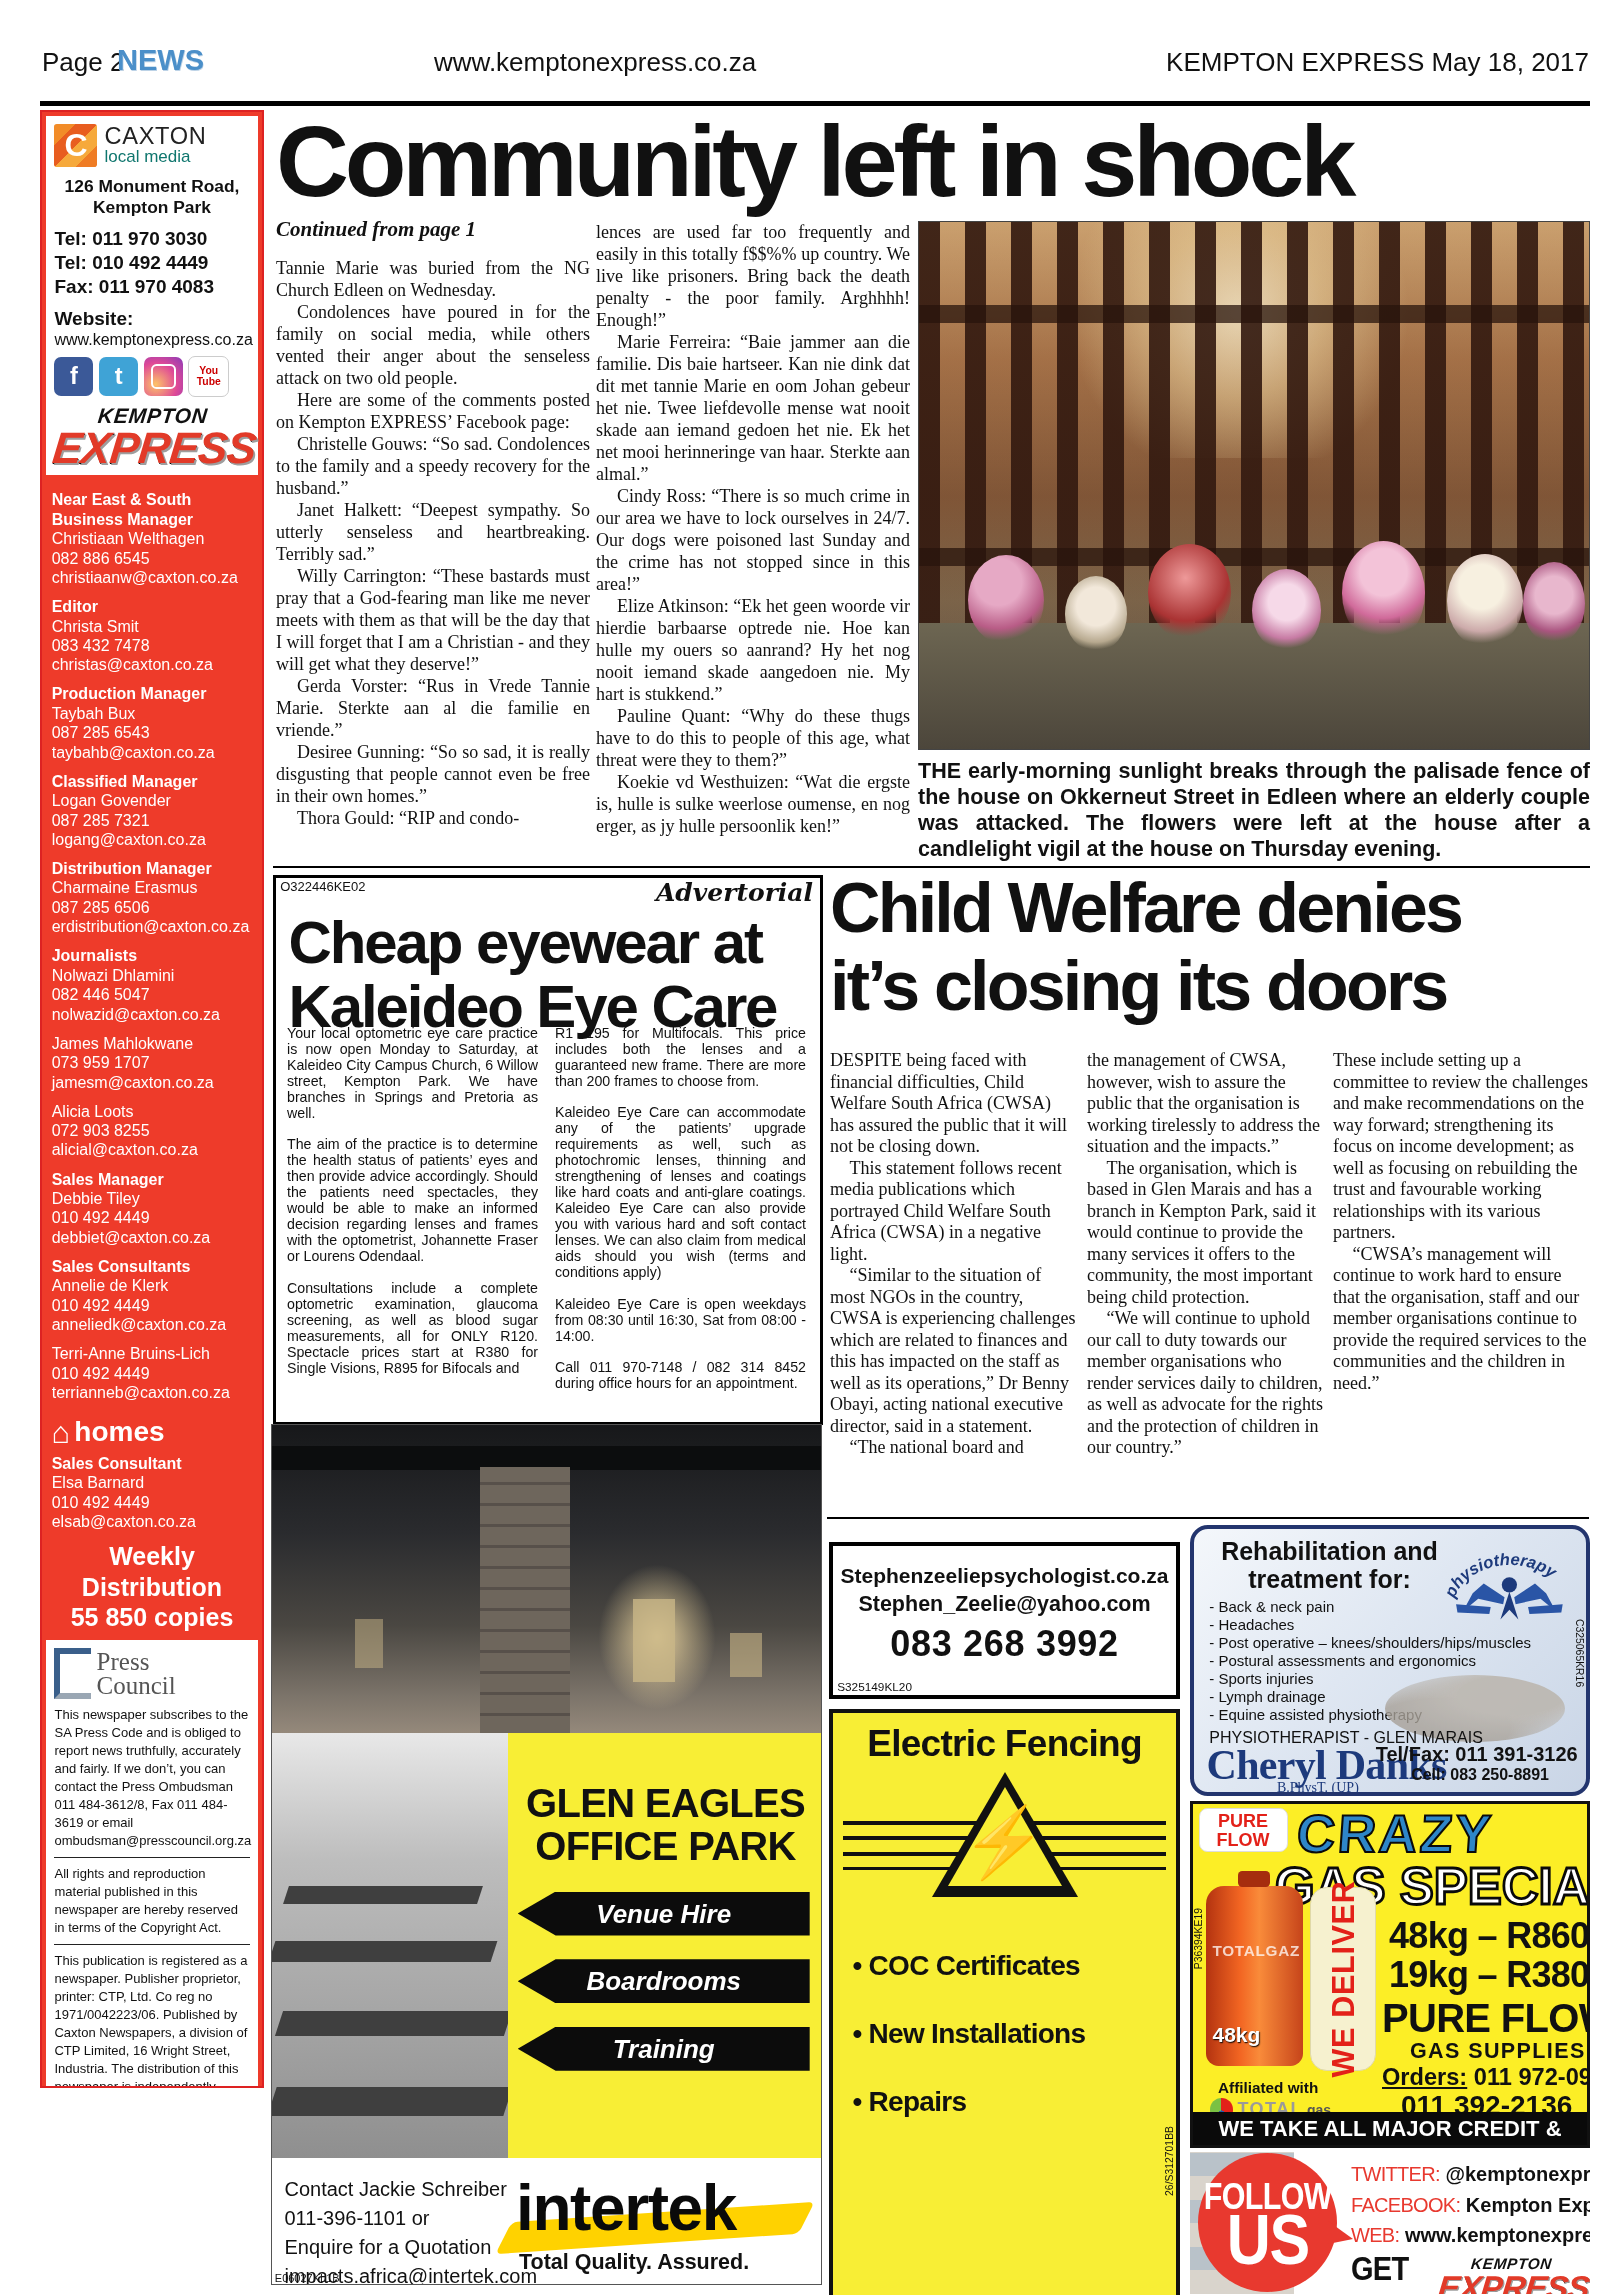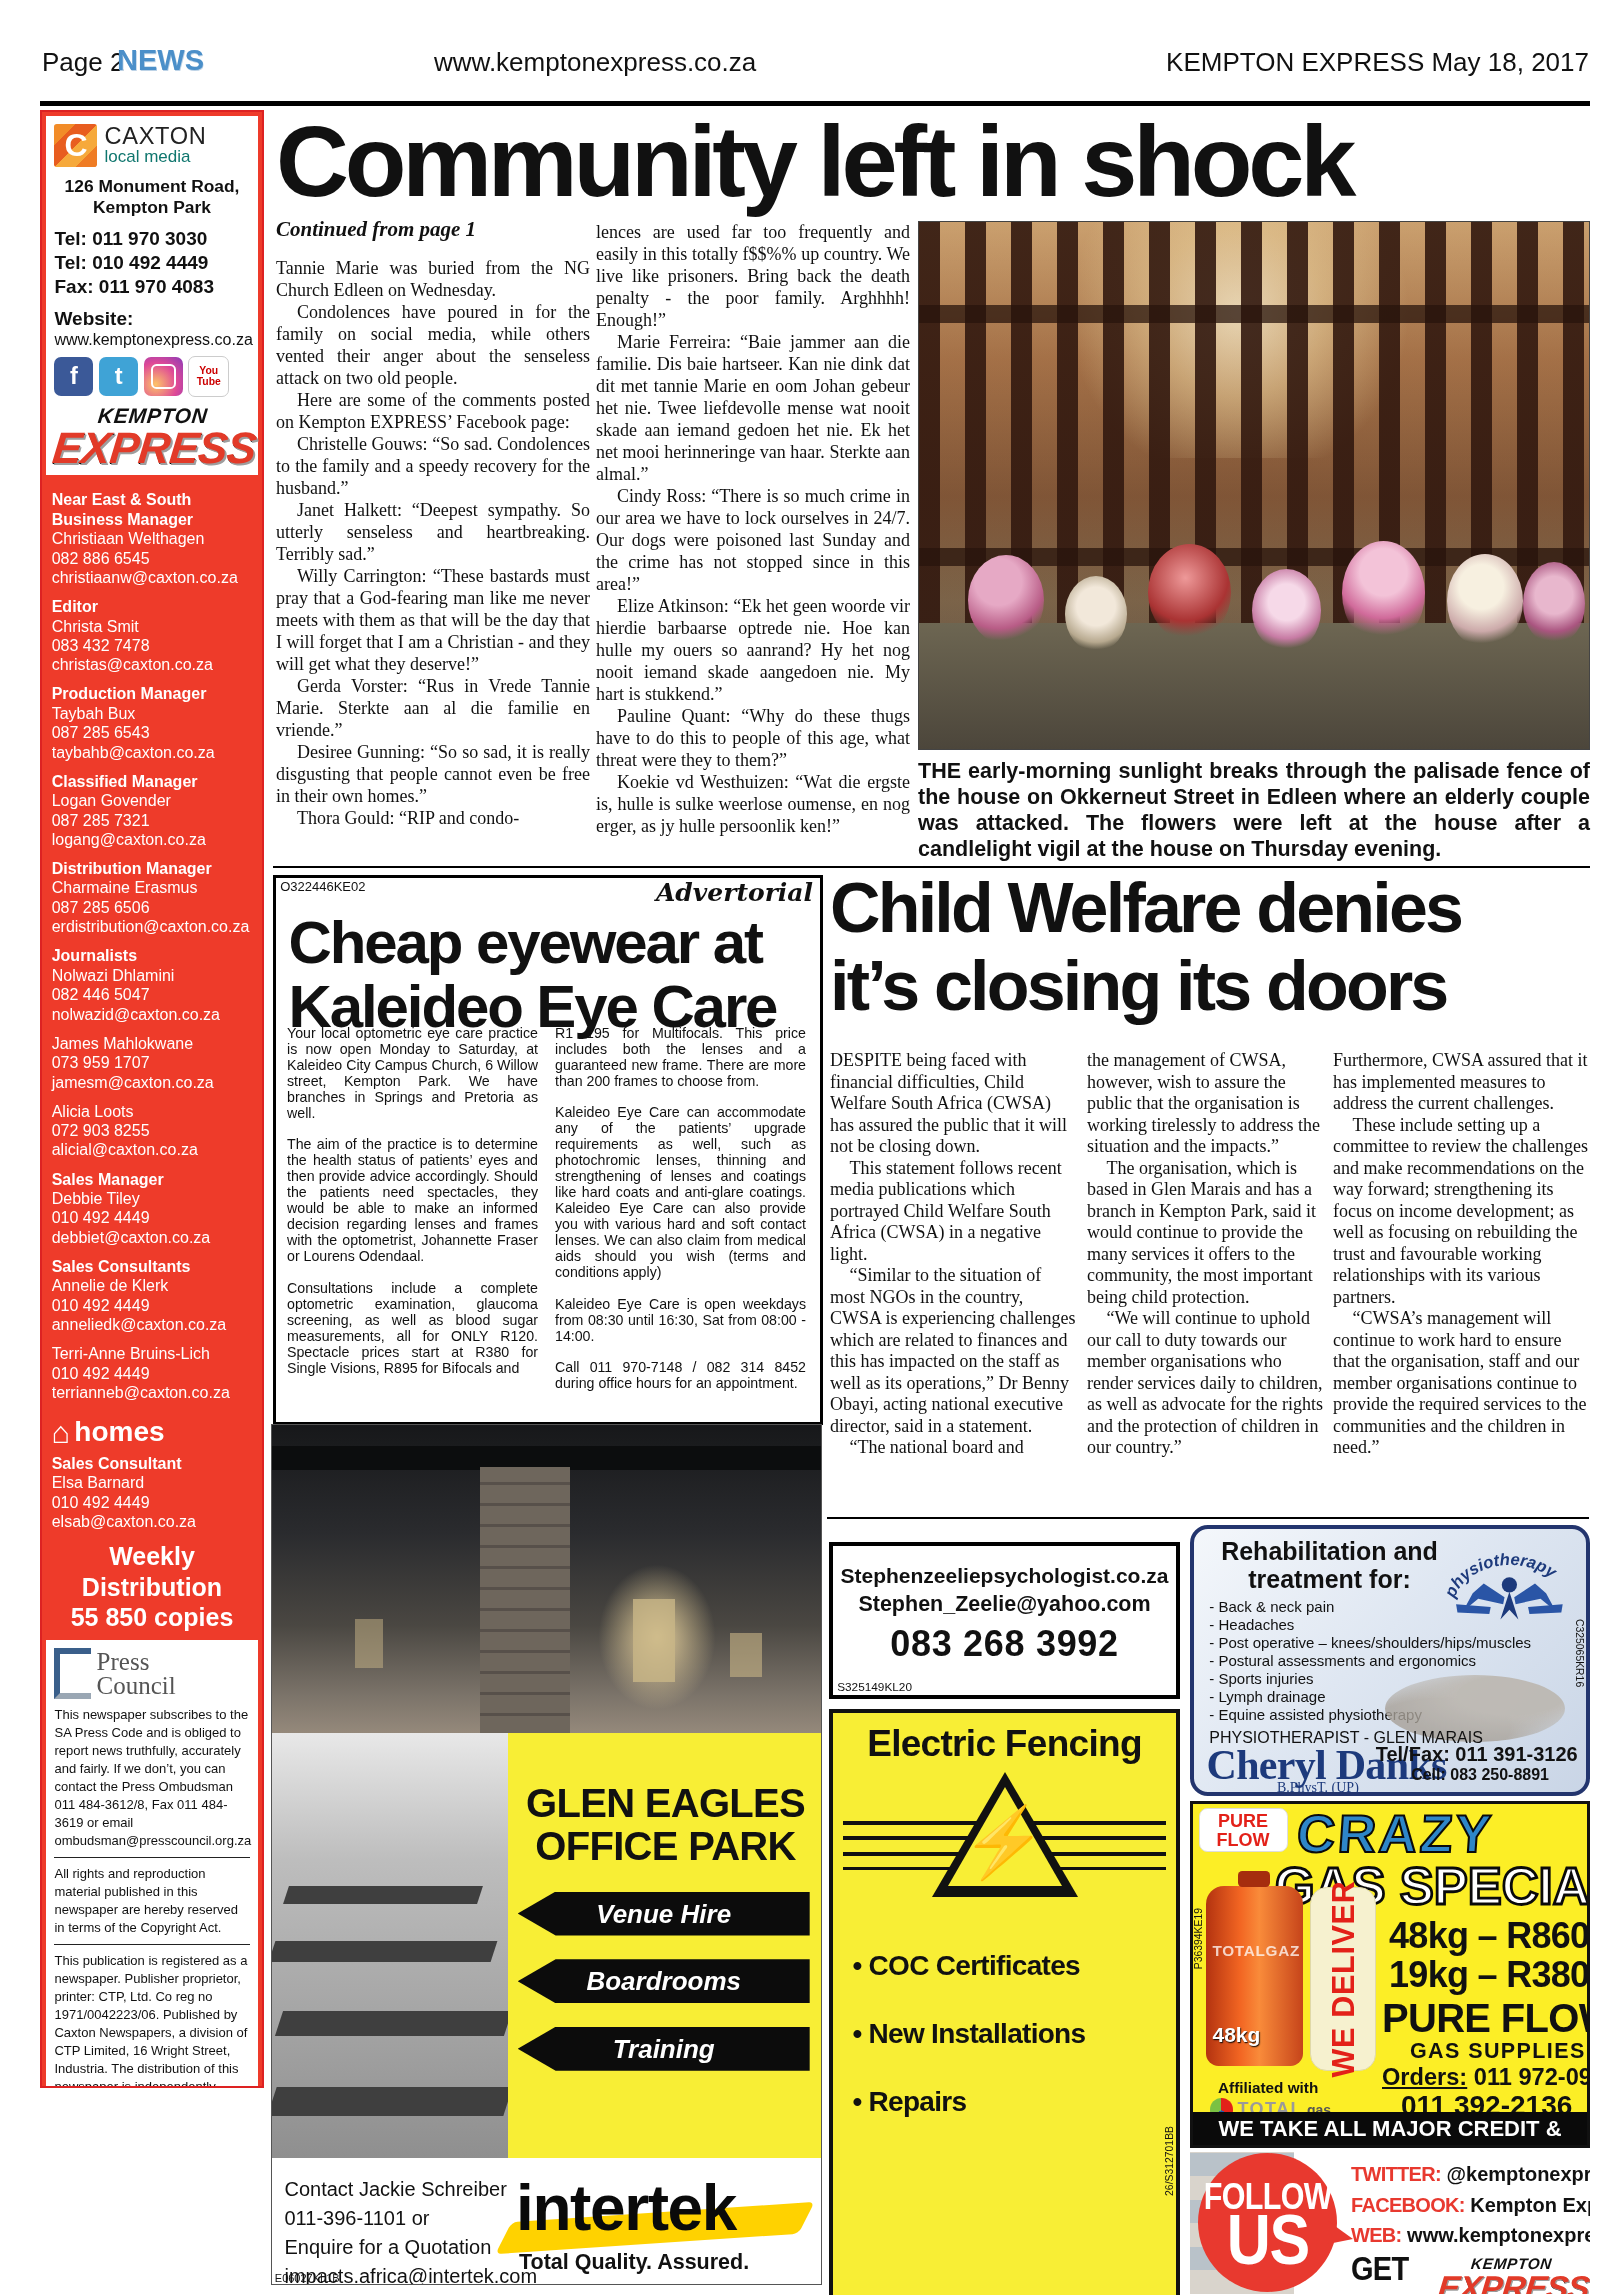--- a/index.html
+++ b/index.html
@@ -152,21 +152,21 @@
   .gas-code{position:absolute;left:0px;top:104px;font-size:10.4px;writing-mode:vertical-rl;transform:rotate(180deg);}
 
   
   .followus{left:1190px;top:2152px;width:400px;height:142px;overflow:hidden;}
   .fu-collage{position:absolute;left:0;top:0;width:104px;height:142px;background:repeating-linear-gradient(0deg,#d9d4cc 0 23.6px,#b9c2c9 23.6px 47px),repeating-linear-gradient(90deg,rgba(150,60,60,.35) 0 18px,rgba(60,80,150,.25) 18px 36px);}
   .fu-circle{position:absolute;left:8.3px;top:1.4px;width:139px;height:139px;background:#e8392f;border-radius:50%;color:#fff;text-align:center;}
   .fu-circle:after{content:"";position:absolute;right:-15.3px;top:68px;border-top:18px solid transparent;border-bottom:5.6px solid transparent;border-left:25px solid #e8392f;}
   .fu-follow{margin-top:26px;font-weight:900;font-size:30.5px;letter-spacing:-0.7px;transform:scaleY(1.2);}
   .fu-us{font-weight:900;font-size:61px;line-height:53px;letter-spacing:-1.4px;transform:scaleY(1.15);}
   .fu-rows{position:absolute;left:161px;top:7px;width:239px;font-size:20px;line-height:30.5px;white-space:nowrap;}
-  .fu-label{color:#e8392f;font-weight:700;letter-spacing:-0.7px;}
+  .fu-label{color:#e8392f;font-weight:400;letter-spacing:-0.7px;}
   .fu-val{color:#111;font-weight:bold;font-family:"Liberation Sans",sans-serif;}
   .fu-get{position:absolute;left:161px;top:103px;font-weight:900;font-size:29px;letter-spacing:-0.7px;transform:scaleY(1.15);}
   .fu-kx{position:absolute;right:0px;top:96px;transform:skewX(-6deg);}
   .fu-kx .kx-top{font-size:15.3px;margin-left:30.5px;}
   .fu-kx .kx-main{font-size:33px;line-height:29px;text-shadow:1.4px 1.4px 0 #9e9e9e,0.7px 0.7px 0 #000;}
 
   
   .intertek{left:271px;top:1424px;width:551px;height:861px;border:1.4px solid #555;box-sizing:border-box;background:#fff;overflow:hidden;}
   .it-photo1{position:absolute;left:0;top:0;width:100%;height:308px;background:linear-gradient(180deg,#17181a 0%,#2a2b2e 35%,#4a4742 65%,#7c746a 88%,#95897b 100%);}
   .it-photo1 .pillar{position:absolute;left:208px;top:42px;width:90px;height:267px;background:repeating-linear-gradient(0deg,#6e665c 0 18px,#57504a 18px 21px),repeating-linear-gradient(90deg,rgba(0,0,0,.25) 0 28px,rgba(255,255,255,.06) 28px 45px);}
@@ -404,21 +404,20 @@
       <p>This statement follows recent media publications which portrayed Child Welfare South Africa (CWSA) in a negative light.</p>
       <p>“Similar to the situation of most NGOs in the country, CWSA is experiencing challenges which are related to finances and this has impacted on the staff as well as its operations,” Dr Benny Obayi, acting national executive director, said in a statement.</p>
       <p>“The national board and</p>
     </div>
   <div class="cw-col cw2">
       <p>the management of CWSA, however, wish to assure the public that the organisation is working tirelessly to address the situation and the impacts.”</p>
       <p>The organisation, which is based in Glen Marais and has a branch in Kempton Park, said it would continue to provide the many services it offers to the community, the most important being child protection.</p>
       <p>“We will continue to uphold our call to duty towards our member organisations who render services daily to children, as well as advocate for the rights and the protection of children in our country.”</p>
     </div>
   <div class="cw-col cw3">
-      <p>Furthermore, CWSA assured that it has implemented measures to address the current challenges.</p>
       <p>These include setting up a committee to review the challenges and make recommendations on the way forward; strengthening its focus on income development; as well as focusing on rebuilding the trust and favourable working relationships with its various partners.</p>
       <p>“CWSA’s management will continue to work hard to ensure that the organisation, staff and our member organisations continue to provide the required services to the communities and the children in need.”</p>
     </div>
   <div class="abs rule2"></div>
 
   <section class="abs zeelie">
     <div class="z1">Stephenzeeliepsychologist.co.za</div>
     <div class="z2">Stephen_Zeelie@yahoo.com</div>
     <div class="z3">083 268 3992</div>
     <div class="z-code">S325149KL20</div>

